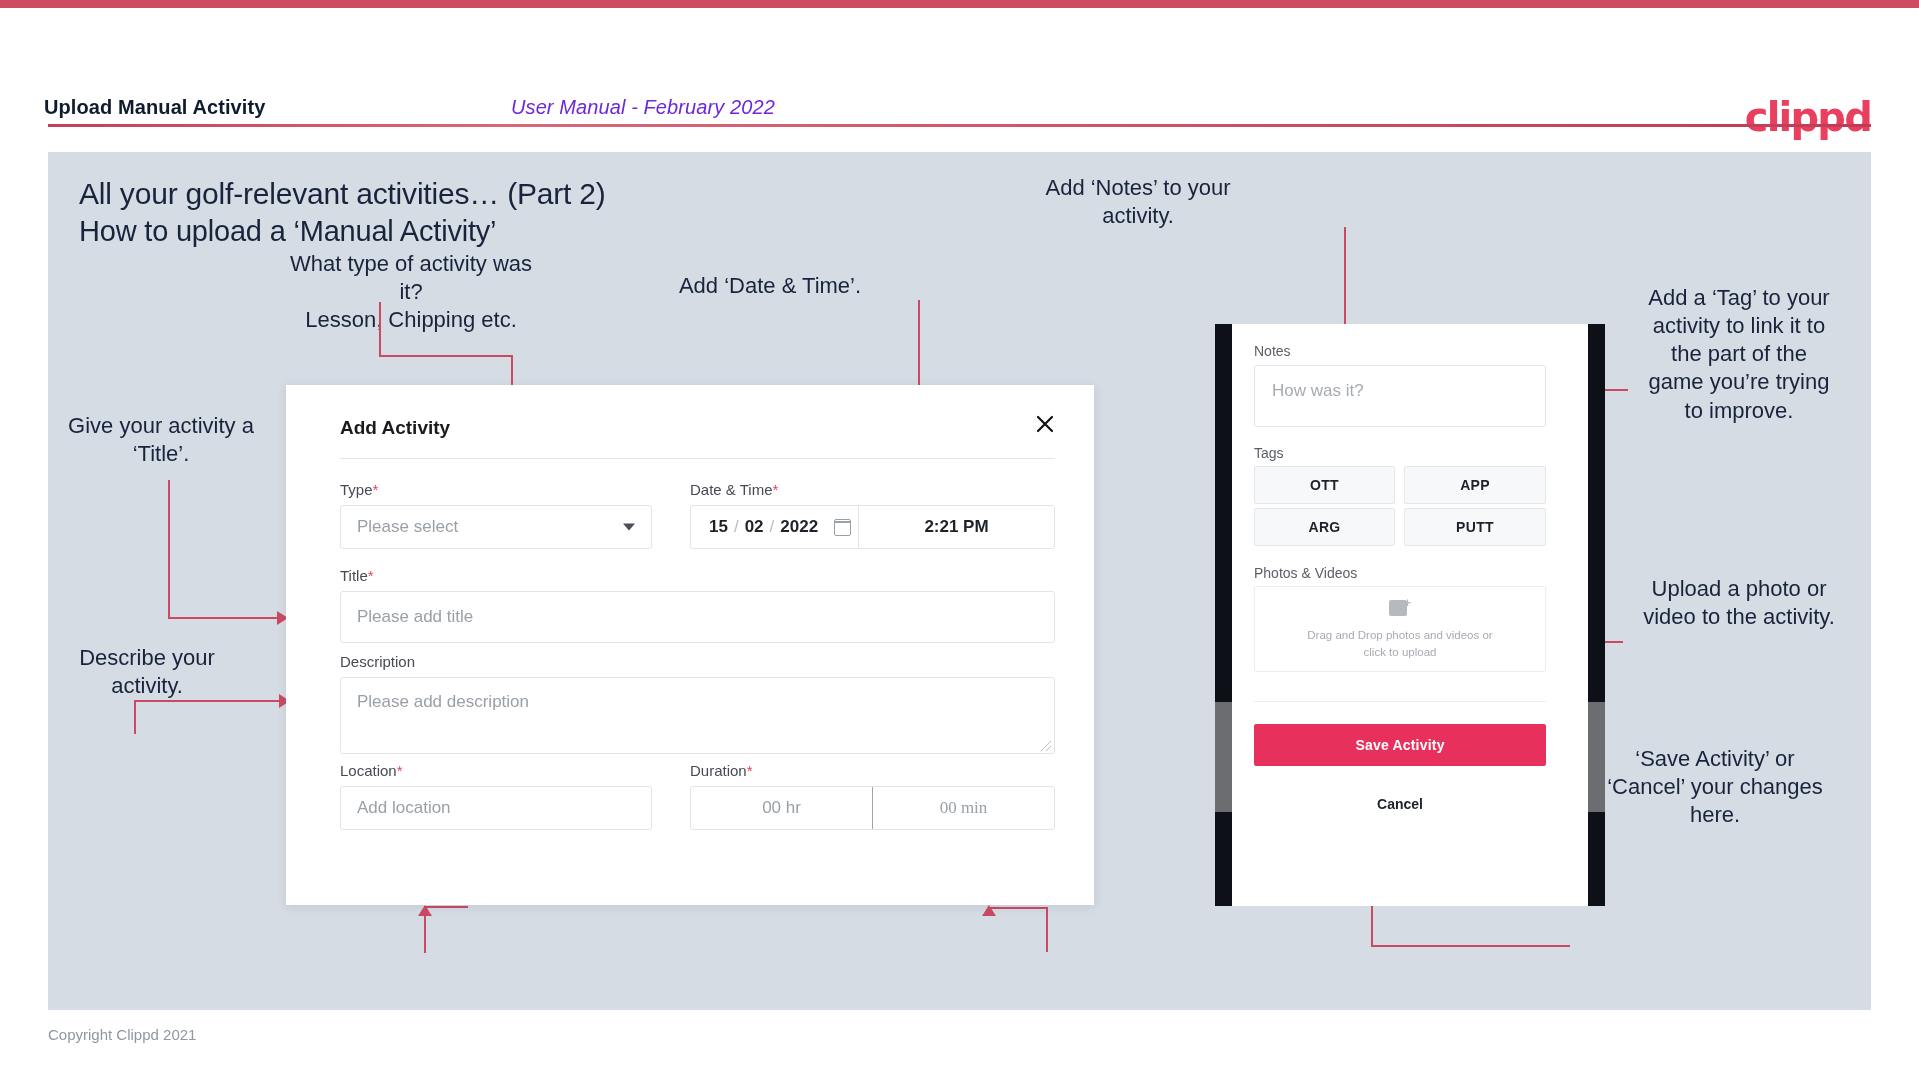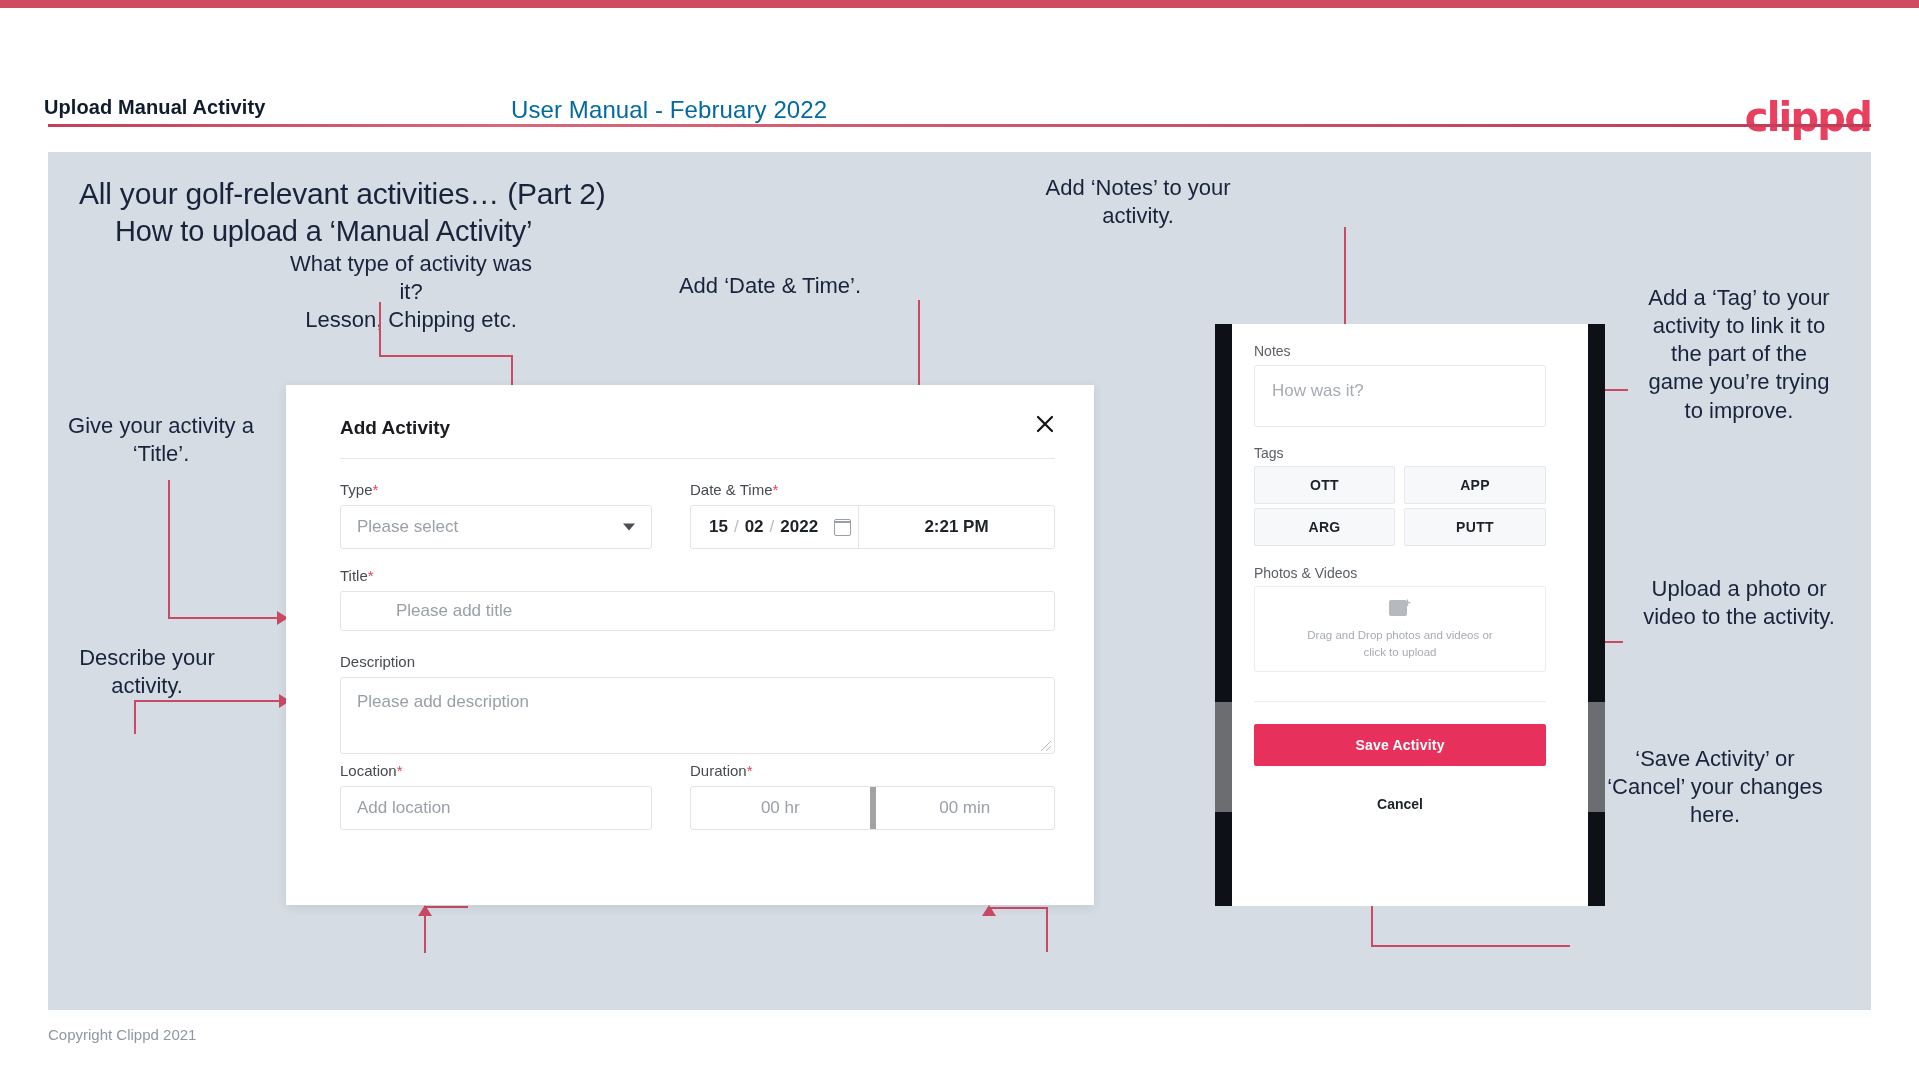--- a/index.html
+++ b/index.html
@@ -18,21 +18,21 @@
   }
 
   
   .header { position: absolute; left: 0; top: 8px; width: 1919px; height: 118px; background: #fff; margin-top: 44px; }
   .hdr-title {
     position: absolute; left: 44px; top: 44px;
     font-size: 20px; font-weight: 600; color: #101b2e; letter-spacing: .1px;
   }
   .hdr-sub {
     position: absolute; left: 511px; top: 44px;
-    font-size: 24px; font-weight: 400; color: #0369a1; letter-spacing: .1px;
+    font-size: 20px; font-weight: 400; color: #6d28d9; letter-spacing: .1px; font-style: italic;
   }
   .logo {
     position: absolute; right: 48px; top: 42px;
     font-size: 40px; font-weight: 700; color: #e8405e;
     letter-spacing: -1.8px; font-family: "DejaVu Sans", sans-serif;
   }
   .hdr-rule {
     position: absolute; left: 48px; top: 124px; width: 1823px; height: 3px;
     background: linear-gradient(90deg,#c34058 0%, #d9687c 25%, #cf5a70 48%, #c54a62 75%, #c03c56 100%);
   }
@@ -45,21 +45,20 @@
 
   .slide-title {
     position: absolute; left: 31px; top: 25px;
     font-size: 30px; font-weight: 400; color: #17243c; letter-spacing: -.2px;
     white-space: nowrap;
   }
   .slide-subtitle {
     position: absolute; left: 31px; top: 63px;
     font-size: 29px; font-weight: 400; color: #17243c; letter-spacing: -.2px;
     white-space: nowrap;
-    margin-left: 36px;
   }
 
   .copyright {
     position: absolute; left: 48px; top: 1026px;
     font-size: 15px; color: #9097a3;
   }
 
   
   .ann {
     position: absolute;
@@ -127,21 +126,21 @@
   .ta {
     position: absolute; border: 1px solid #e3e4e7; background: #fff; border-radius: 3px;
     font-size: 17px; color: #9aa0a8; padding: 14px 0 0 16px;
   }
   .ta-grip { position: absolute; right: 3px; bottom: 2px; width: 10px; height: 10px;
              background: linear-gradient(135deg, transparent 46%, #b9bcc2 46%, #b9bcc2 54%, transparent 54%),
                          linear-gradient(135deg, transparent 70%, #b9bcc2 70%, #b9bcc2 78%, transparent 78%); }
 
   .dur-wrap { position: absolute; display: flex; border: 1px solid #e3e4e7; border-radius: 3px; overflow: hidden; background:#fff; }
   .dur-cell { flex:1; display:flex; align-items:center; justify-content:center; font-size: 17px; color:#9aa0a8; }
-  .dur-cell + .dur-cell { border-left: 6px solid #a3a3a3; }
+  .dur-cell + .dur-cell { border-left: 1px solid #a3a3a3; font-family: Liberation Serif, serif; }
 
   
   .phone { position: absolute; left: 1215px; top: 324px; width: 390px; height: 620px; }
   .bezel-l { position: absolute; left: 0; top: 0; width: 17px; height: 582px; background: #0d1117; }
   .bezel-r { position: absolute; right: 0; top: 0; width: 17px; height: 582px; background: #0d1117; }
   .bezel-gray-l { position: absolute; left: 0; top: 378px; width: 17px; height: 110px; background: #6c6d70; }
   .bezel-gray-r { position: absolute; right: 0; top: 378px; width: 17px; height: 110px; background: #6c6d70; }
   .screen { position: absolute; left: 17px; top: 0; width: 356px; height: 582px; background: #fff; }
 
   .ph-label { position: absolute; font-size: 14px; color: #5a5e66; }
@@ -332,21 +331,21 @@
         <span class="sl">/</span>
         <span class="d">2022</span>
         <span class="cal-ico"></span>
       </div>
       <div class="dt-time">2:21 PM</div>
     </div>
 
     <div class="fld-label" style="left:54px; top:182px;">
       <span>Title</span><span class="req">*</span>
     </div>
-    <div class="ctl" style="left:54px; top:206px; width:715px; height:40px;padding-left:39px;">
+    <div class="ctl" style="left:54px; top:206px; width:715px; height:52px;">
       <span class="ph">Please add title</span>
     </div>
 
     <div class="fld-label" style="left:54px; top:268px;">Description</div>
     <div class="ta" style="left:54px; top:292px; width:715px; height:77px;">
       <span>Please add description</span>
       <span class="ta-grip"></span>
     </div>
 
     <div class="fld-label" style="left:54px; top:377px;">

